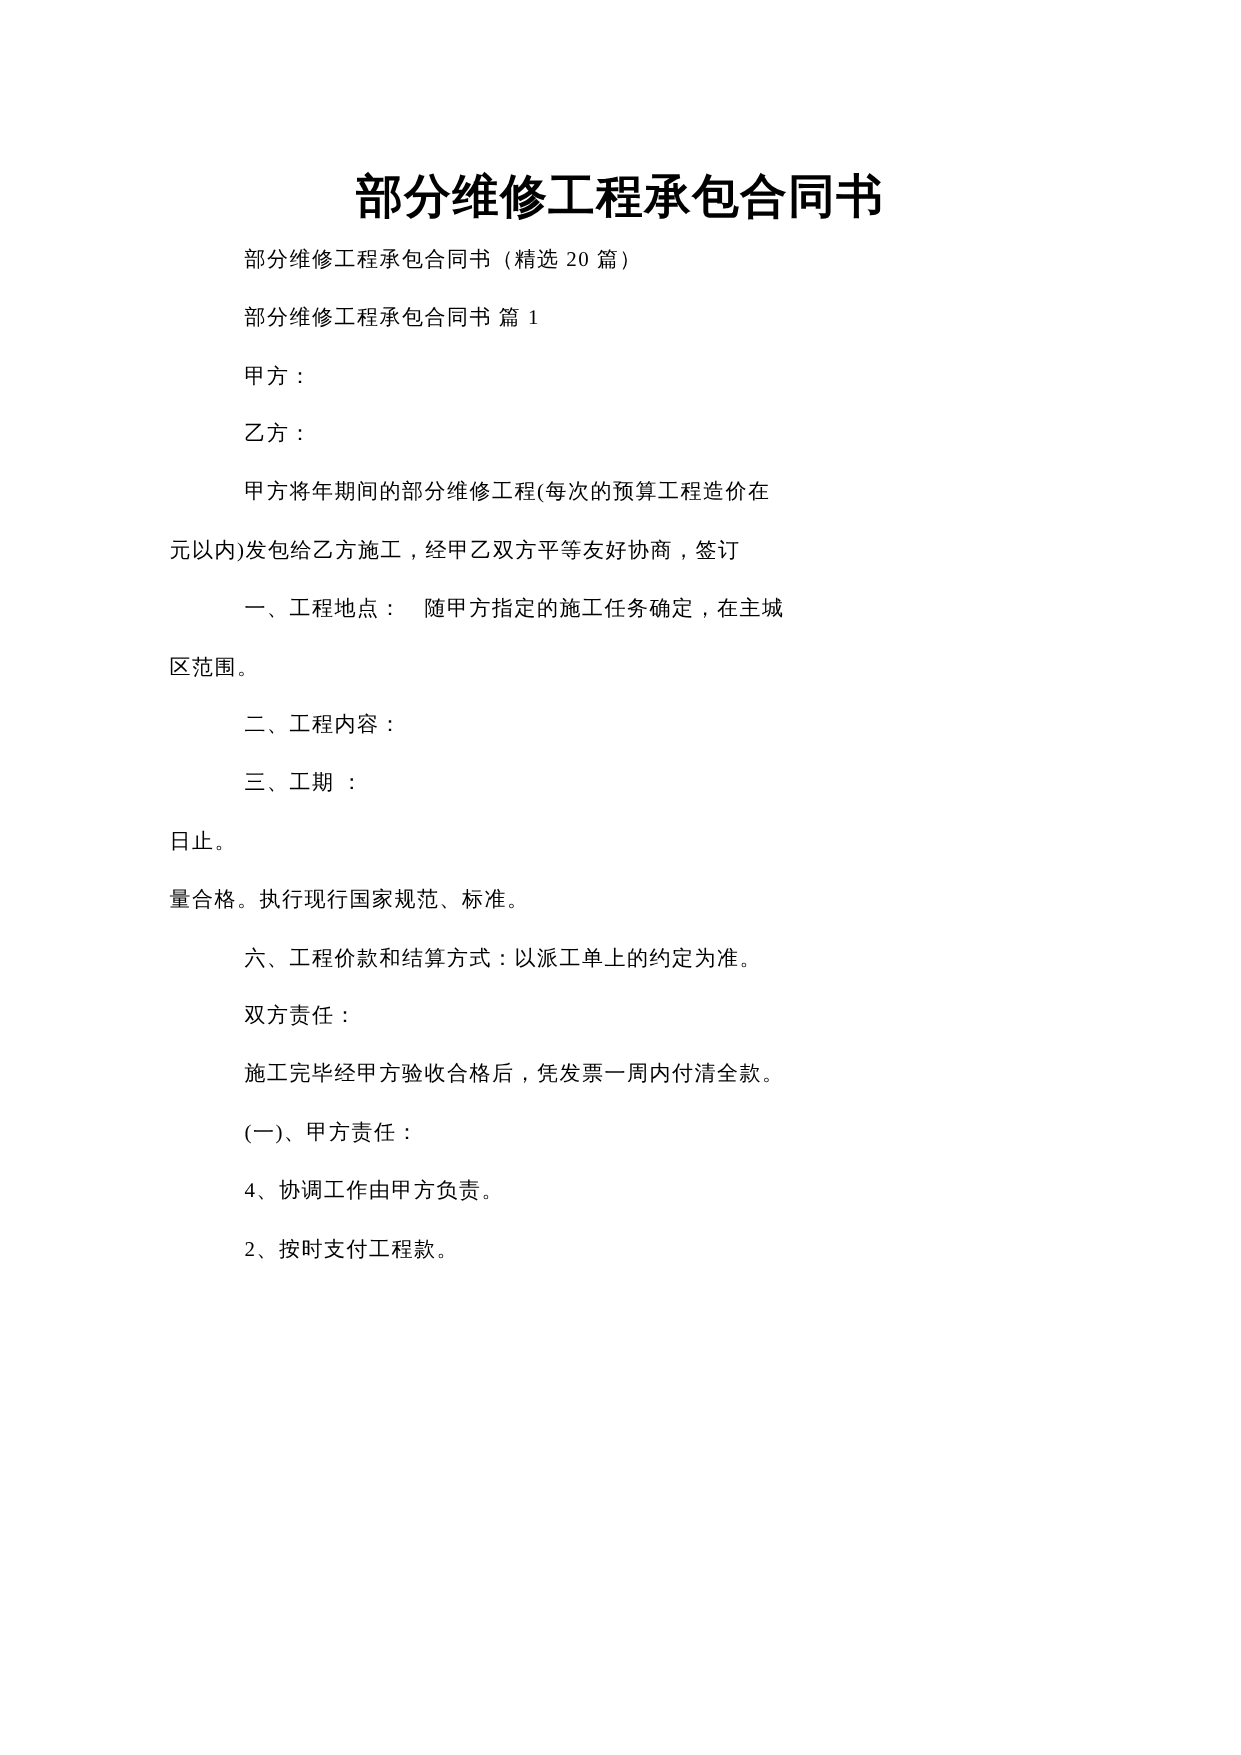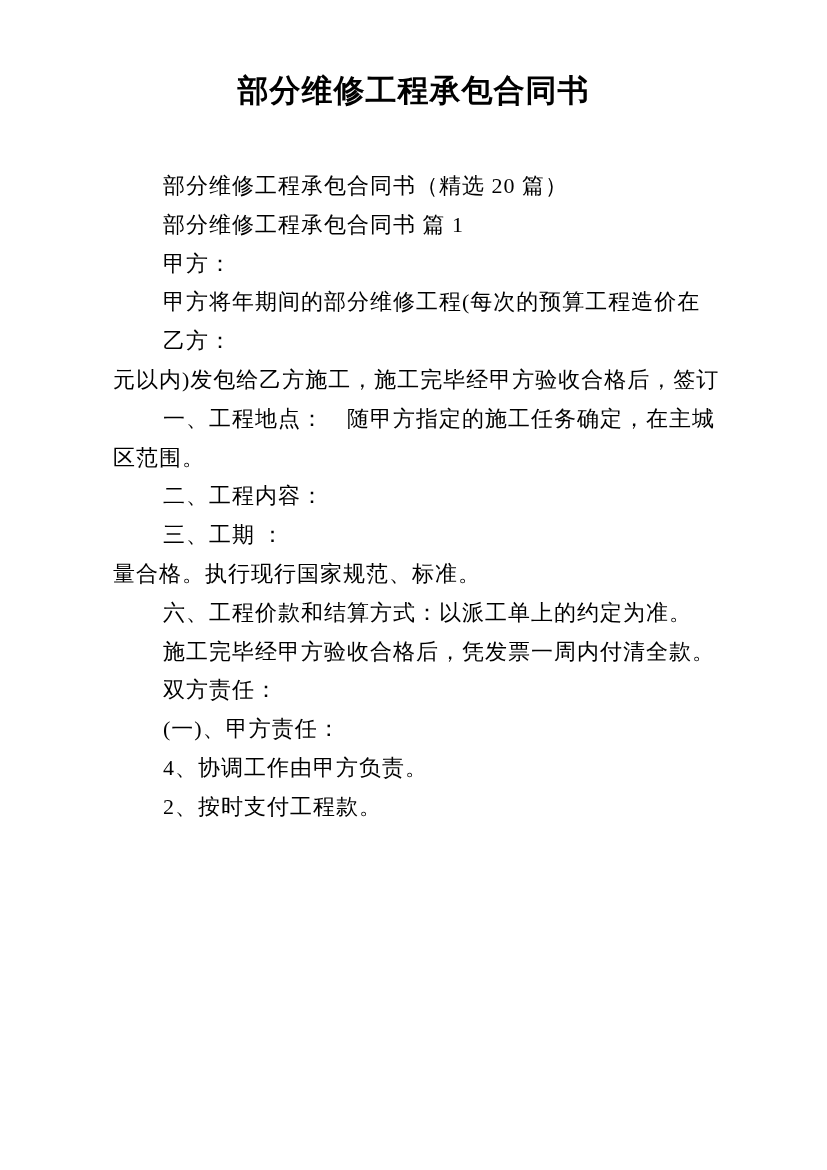--- a/index.html
+++ b/index.html
@@ -11,66 +11,66 @@
     height: 1170px;
     background: #ffffff;
     overflow: hidden;
   }
   .page {
     position: relative;
     width: 827px;
     height: 1170px;
     background: #ffffff;
     box-sizing: border-box;
-    padding-top: 67px;
+    padding-top: 107px;
     color: #000000;
     font-family: "Liberation Serif", "DejaVu Serif", serif;
   }
   .doc-title {
     margin: 0;
     text-align: center;
     font-size: 31px;
     font-weight: bold;
     line-height: 48px;
     letter-spacing: 1px;
     color: #000000;
   }
   .doc-body {
-    margin-top: 52px;
     padding-left: 113px;
     padding-right: 114px;
-    font-size: 22px;
+    font-size: 14px;
     letter-spacing: 1px;
     line-height: 38.8px;
     color: #000000;
   }
   .doc-line {
     white-space: pre;
   }
   .doc-line.indent {
     padding-left: 50px;
   }
 </style>
 </head>
 <body>
 
 <div class="page">
   <h1 class="doc-title">部分维修工程承包合同书</h1>
   <div class="doc-body" id="doc-body">
       <div class="doc-line indent">部分维修工程承包合同书（精选 20 篇）</div>
       <div class="doc-line indent">部分维修工程承包合同书 篇 1</div>
       <div class="doc-line indent">甲方：</div>
+      <div class="doc-line indent">乙方：</div>
       <div class="doc-line indent">甲方将年期间的部分维修工程(每次的预算工程造价在</div>
-      <div class="doc-line indent">乙方：</div>
-      <div class="doc-line">元以内)发包给乙方施工，施工完毕经甲方验收合格后，签订</div>
+      <div class="doc-line">元以内)发包给乙方施工，经甲乙双方平等友好协商，签订</div>
       <div class="doc-line indent">一、工程地点：　随甲方指定的施工任务确定，在主城</div>
       <div class="doc-line">区范围。</div>
       <div class="doc-line indent">二、工程内容：</div>
       <div class="doc-line indent">三、工期 ：</div>
+      <div class="doc-line">日止。</div>
       <div class="doc-line">量合格。执行现行国家规范、标准。</div>
       <div class="doc-line indent">六、工程价款和结算方式：以派工单上的约定为准。</div>
+      <div class="doc-line indent">双方责任：</div>
       <div class="doc-line indent">施工完毕经甲方验收合格后，凭发票一周内付清全款。</div>
-      <div class="doc-line indent">双方责任：</div>
       <div class="doc-line indent">(一)、甲方责任：</div>
       <div class="doc-line indent">4、协调工作由甲方负责。</div>
       <div class="doc-line indent">2、按时支付工程款。</div>
     </div>
 </div>
 
 </body></html>

